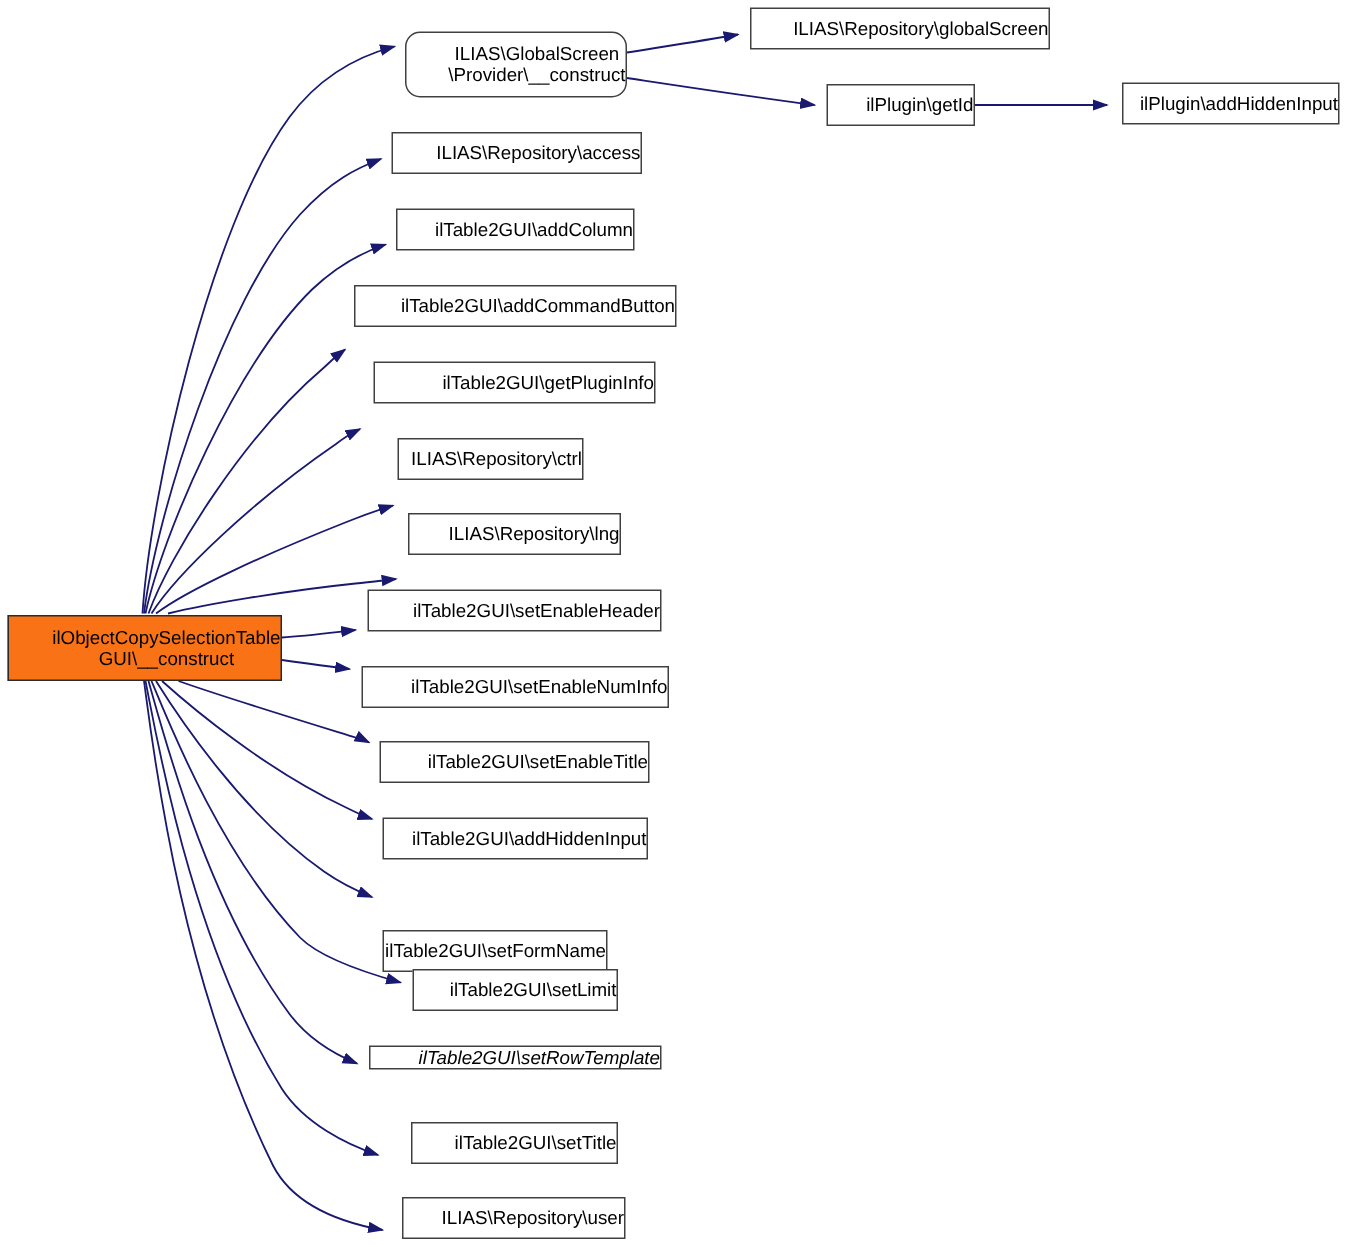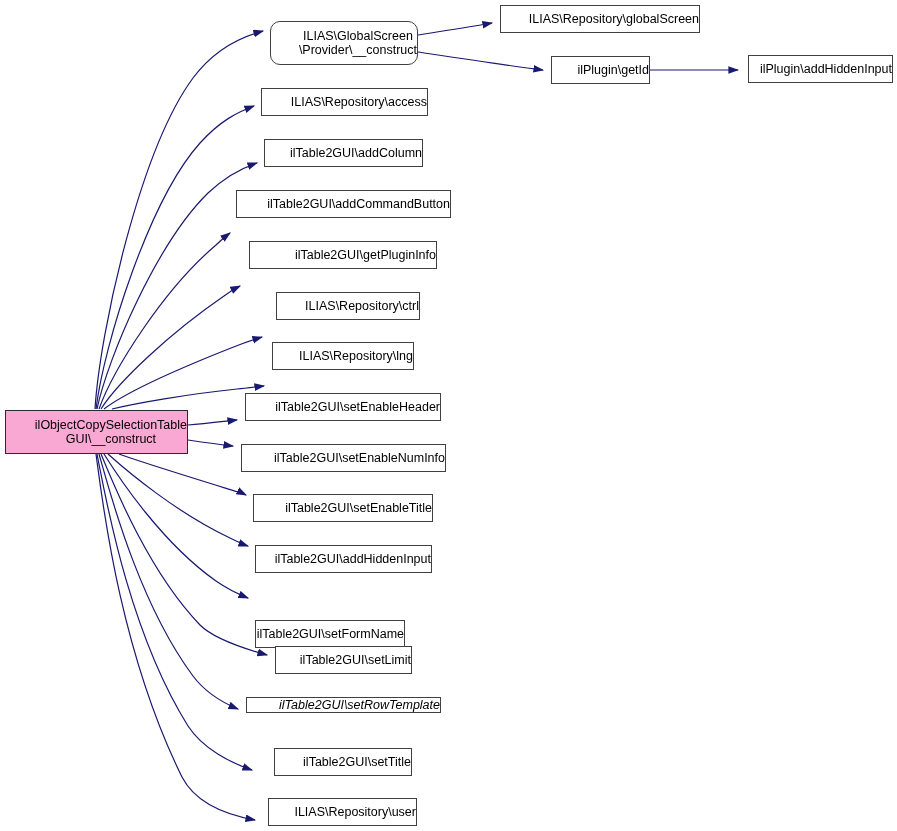--- a/index.html
+++ b/index.html
@@ -23,21 +23,21 @@
     font-size:12.5px;
     line-height:14px;
     display:flex;
     align-items:center;
     justify-content:flex-end;
     text-align:center;
     white-space:pre-line;
     letter-spacing:0px;
   }
   .node.highlight{
-    background:#f9a8d4;
+    background:#f97316;
     border:1px solid #2b2b2b;
   }
 </style>
 </head>
 <body>
 
 <div id="canvas">
   <svg class="edges" viewBox="0 0 897 831">
     <defs>
       <marker id="arrow" markerWidth="9" markerHeight="9" refX="8" refY="3.2" orient="auto" markerUnits="strokeWidth">
@@ -68,21 +68,21 @@
   </svg>
   <div id="node-layer">
       <div class="node highlight" style="left: 5px; top: 410px; width: 183px; height: 44px;"><span>ilObjectCopySelectionTable
 GUI\__construct</span></div>
       <div class="node" style="left: 270px; top: 21px; width: 148px; height: 44px; border-radius: 10px;"><span>ILIAS\GlobalScreen
 \Provider\__construct</span></div>
       <div class="node" style="left: 261px; top: 88px; width: 167px; height: 28px;"><span>ILIAS\Repository\access</span></div>
       <div class="node" style="left: 264px; top: 139px; width: 159px; height: 28px;"><span>ilTable2GUI\addColumn</span></div>
       <div class="node" style="left: 236px; top: 190px; width: 215px; height: 28px;"><span>ilTable2GUI\addCommandButton</span></div>
       <div class="node" style="left: 249px; top: 241px; width: 188px; height: 28px;"><span>ilTable2GUI\getPluginInfo</span></div>
-      <div class="node" style="left: 276px; top: 292px; width: 144px; height: 28px;"><span>ILIAS\Repository\ctrl</span></div>
+      <div class="node" style="left: 265px; top: 292px; width: 124px; height: 28px;"><span>ILIAS\Repository\ctrl</span></div>
       <div class="node" style="left: 272px; top: 342px; width: 142px; height: 28px;"><span>ILIAS\Repository\lng</span></div>
       <div class="node" style="left: 245px; top: 393px; width: 196px; height: 28px;"><span>ilTable2GUI\setEnableHeader</span></div>
       <div class="node" style="left: 241px; top: 444px; width: 205px; height: 28px;"><span>ilTable2GUI\setEnableNumInfo</span></div>
       <div class="node" style="left: 253px; top: 494px; width: 180px; height: 28px;"><span>ilTable2GUI\setEnableTitle</span></div>
       <div class="node" style="left: 255px; top: 545px; width: 177px; height: 28px;"><span>ilTable2GUI\addHiddenInput</span></div>
       <div class="node" style="left: 255px; top: 620px; width: 150px; height: 28px;"><span>ilTable2GUI\setFormName</span></div>
       <div class="node" style="left: 275px; top: 646px; width: 137px; height: 28px;"><span>ilTable2GUI\setLimit</span></div>
       <div class="node" style="left: 246px; top: 697px; width: 195px; height: 16px; font-style: italic;"><span>ilTable2GUI\setRowTemplate</span></div>
       <div class="node" style="left: 274px; top: 748px; width: 138px; height: 28px; padding-left: 15px;"><span>ilTable2GUI\setTitle</span></div>
       <div class="node" style="left: 268px; top: 798px; width: 149px; height: 28px;"><span>ILIAS\Repository\user</span></div>

